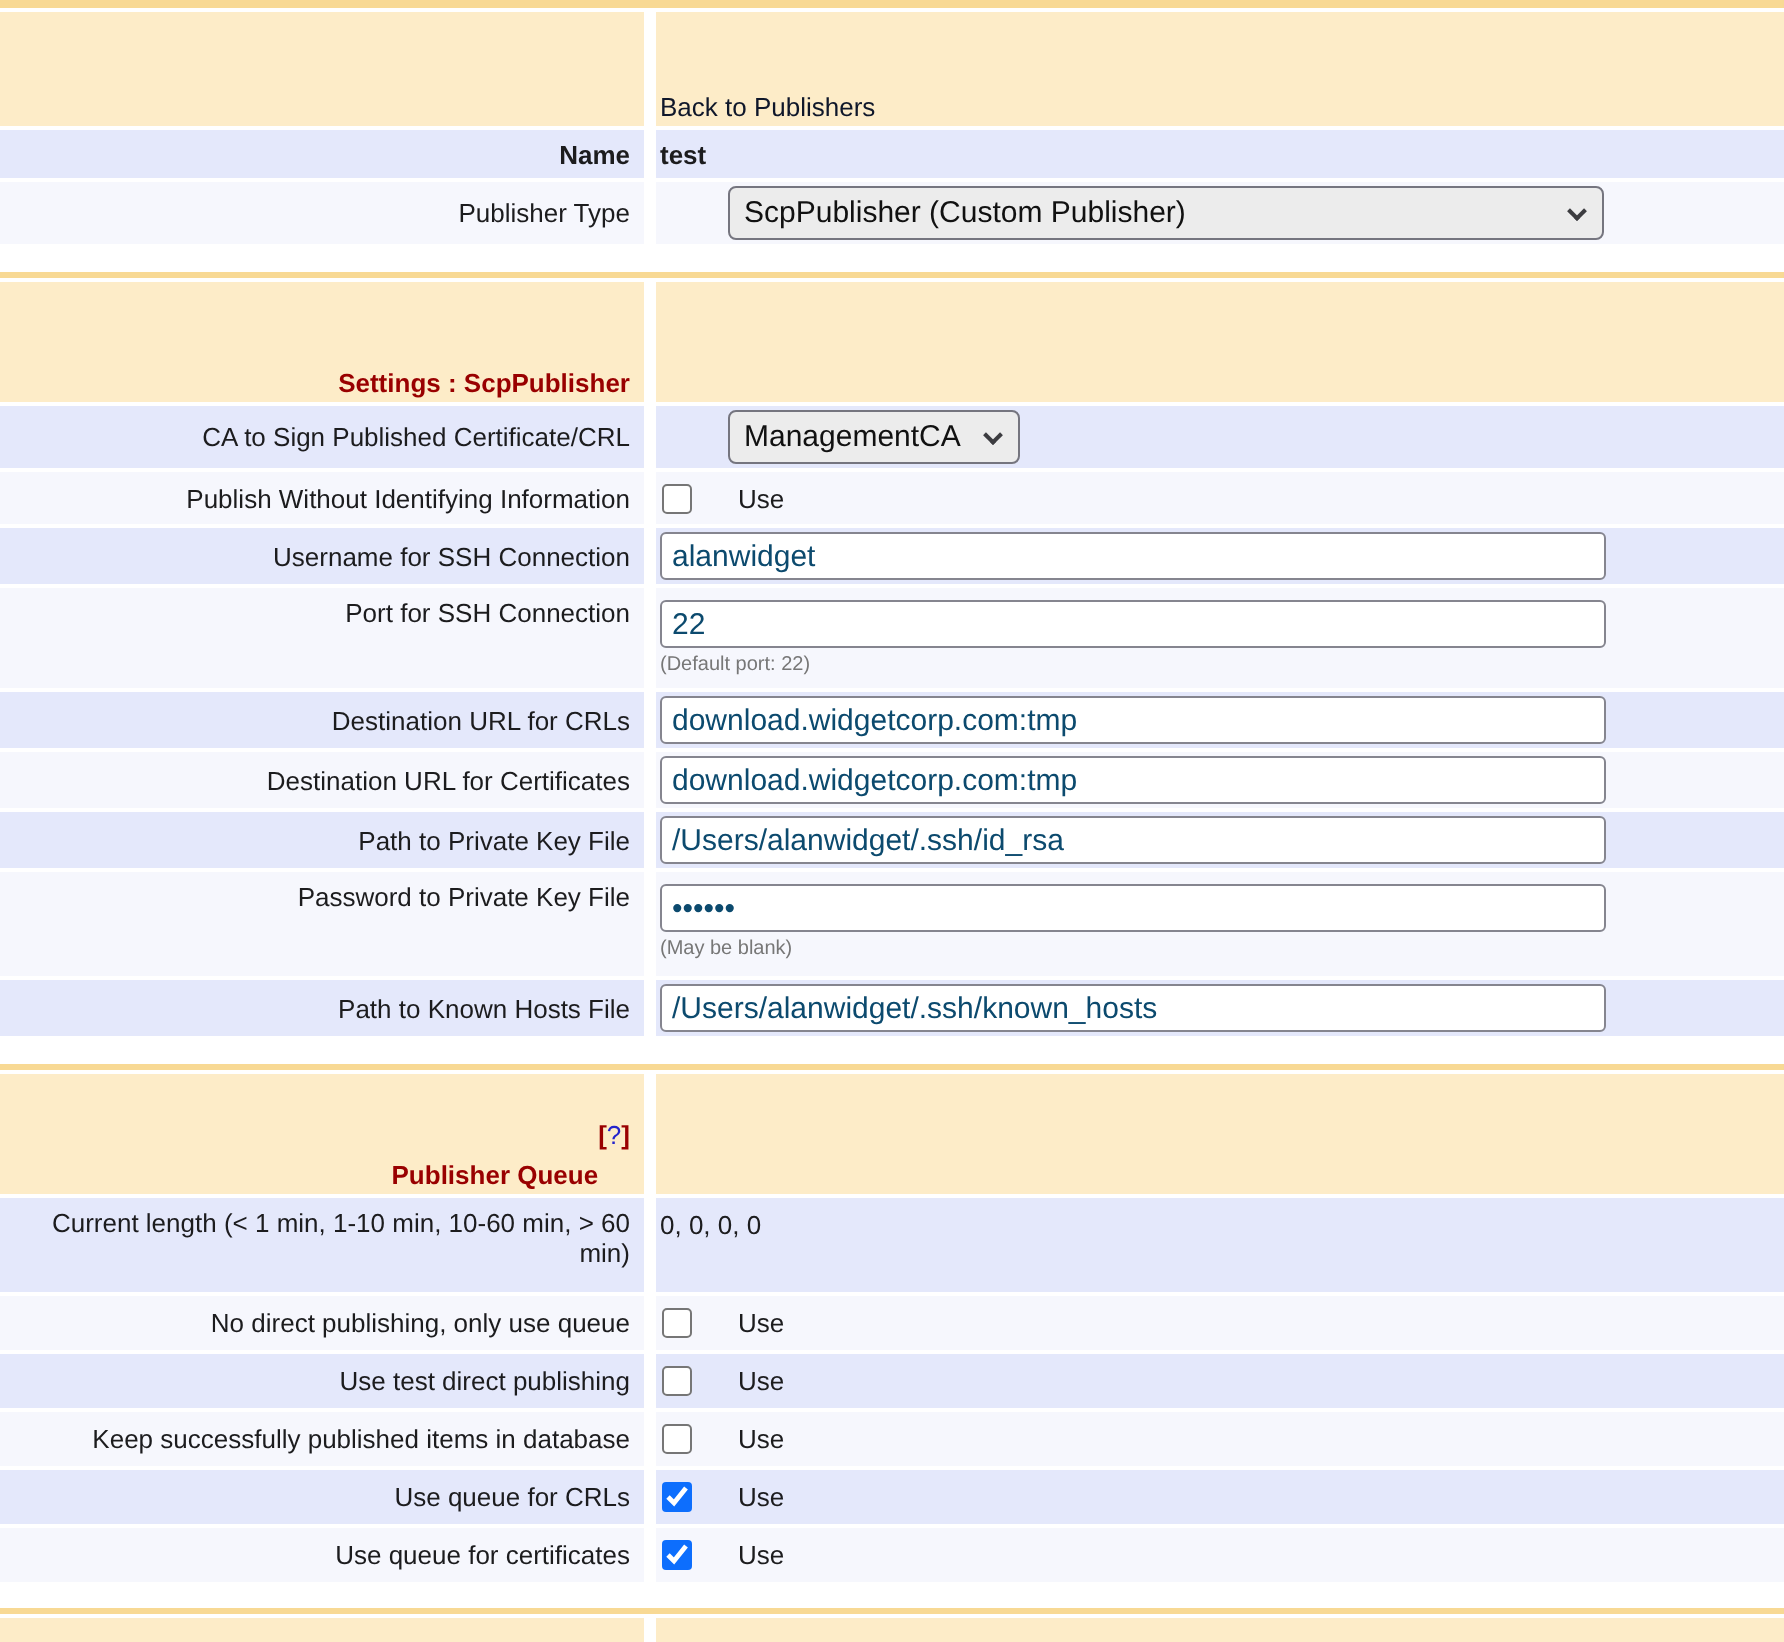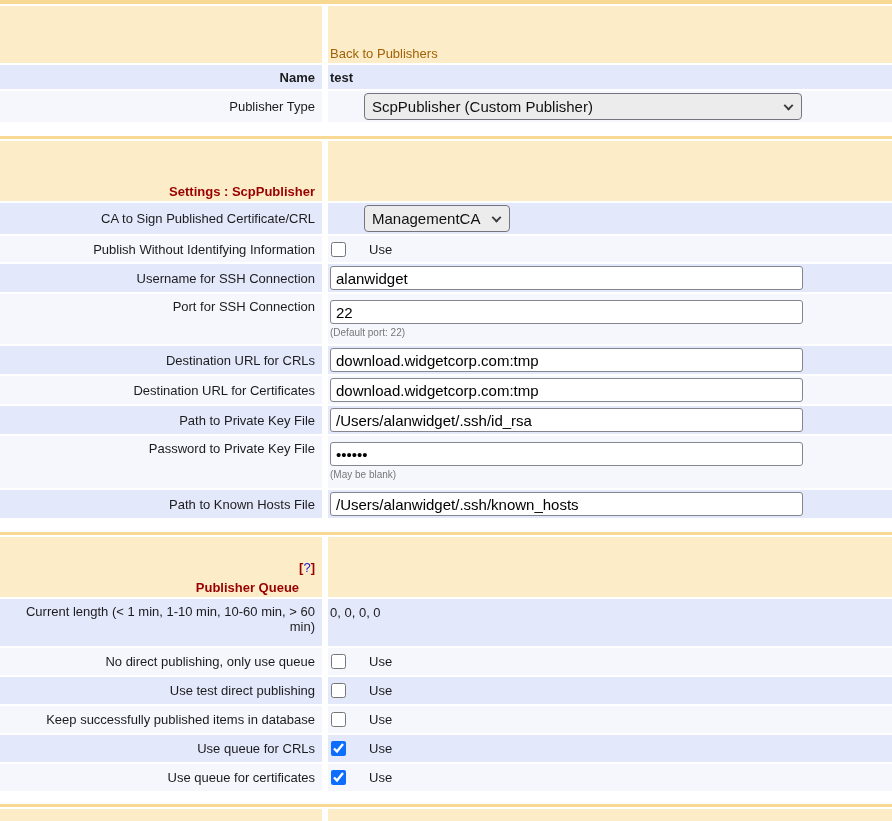--- a/index.html
+++ b/index.html
@@ -55,38 +55,38 @@
   .section-title {
     color: #990000;
     font-weight: bold;
     font-size: 13px;
     margin-top: 41px;
   }
   .label { color: #1c1c1e; }
   .bold { font-weight: bold; }
 
   a.link {
-    color: #a16207;
+    color: #0f172a;
     text-decoration: none;
     cursor: pointer;
     margin-top: 38px;
   }
   .help-bracket { color: #990000; font-weight: bold; }
   a.help-q { color: #2323cc; text-decoration: none; font-weight: normal; }
 
   .txt-input {
     width: 473px;
     height: 24px;
     font-family: "Liberation Sans", sans-serif;
     font-size: 15px;
     padding: 1px 5px;
     border: 1px solid #85858f;
     border-radius: 3px;
     background: #ffffff;
-    color: #000000;
+    color: #0c4a6e;
   }
   .note {
     font-size: 10px;
     color: #777777;
     margin-top: 3px;
     display: block;
   }
   .stack { display: flex; flex-direction: column; padding-top: 4px; }
 
   .select-wrap { position: relative; display: inline-block; padding-left: 34px; }

